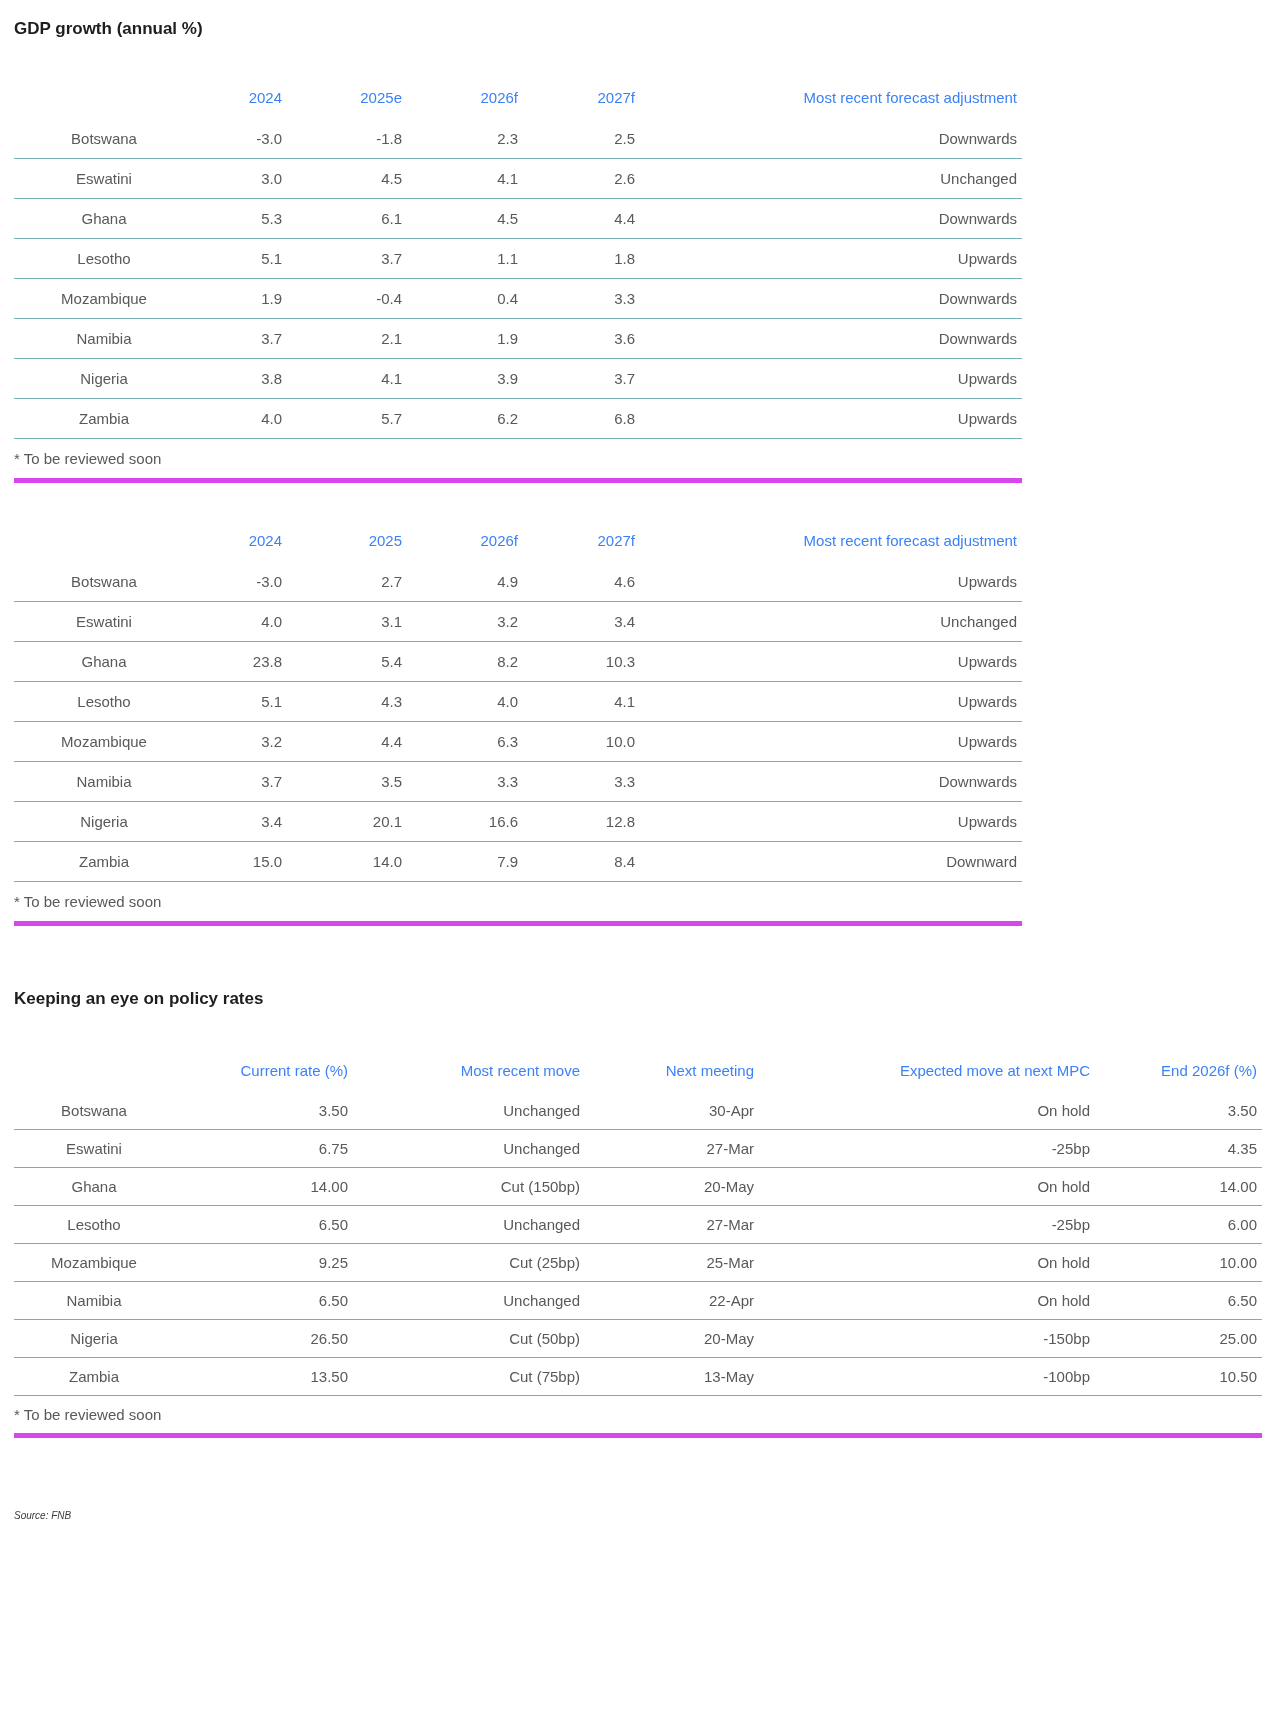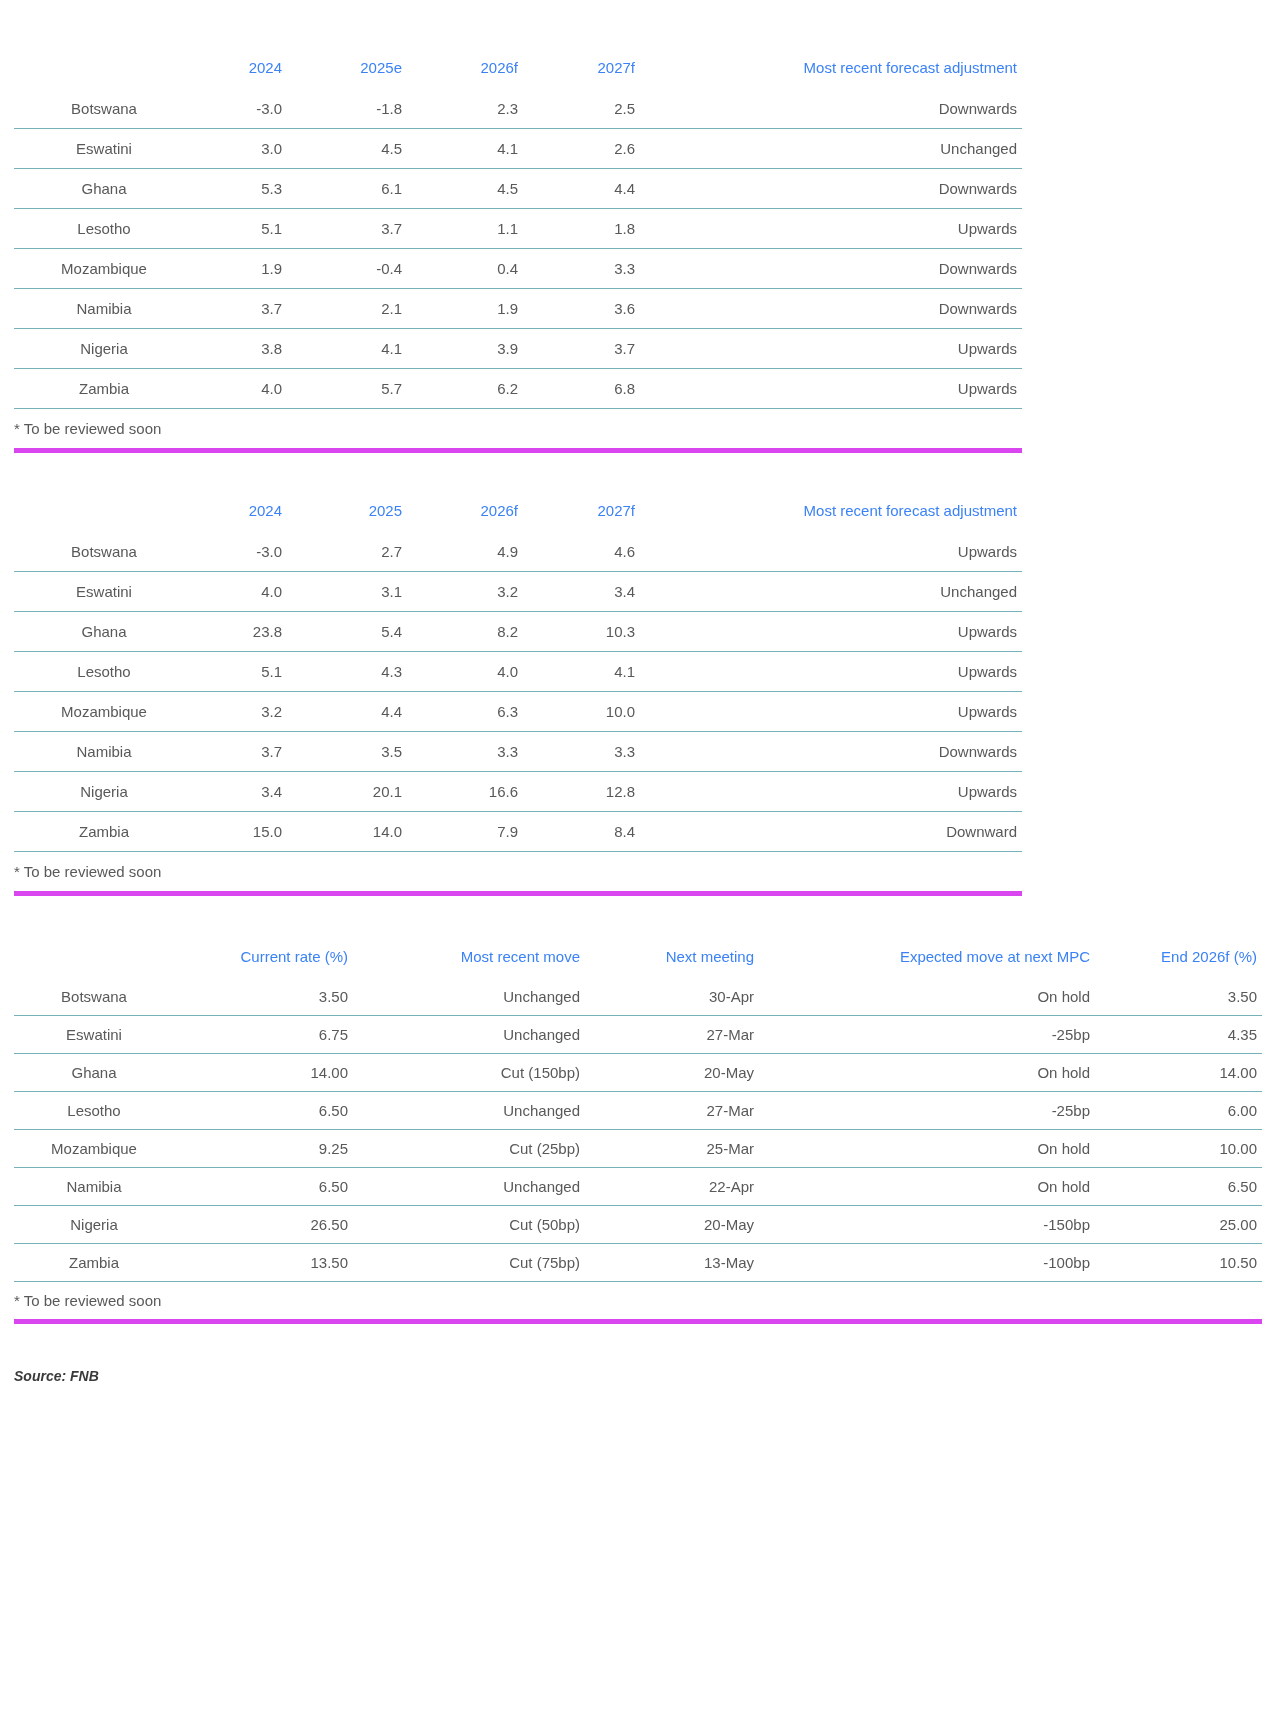--- a/index.html
+++ b/index.html
@@ -58,136 +58,136 @@
   table.t-wide td { height: 37px; }
   td:first-child { text-align: center; }
   td.last-col, th.last-col { padding-right: 5px; }
 
   tr.footnote-row td {
     text-align: left;
     border-bottom: 5px solid #d946ef;
   }
 
   .source-line {
-    margin-top: 44px;
-    font-size: 14px;
+    margin-top: 72px;
+    font-size: 10px;
     font-style: italic;
     color: #3a3a3a;
-    font-weight: bold;
   }
 </style>
 </head>
 <body>
+
+<section>
+  <h2 id="title-gdp" class="section-title">GDP growth (annual %)</h2>
+  <table class="t-narrow">
+    <colgroup>
+      <col style="width:180px">
+        <col style="width:88px">
+        <col style="width:120px">
+      <col style="width:116px">
+        <col style="width:117px">
+        <col style="width:387px">
+    </colgroup>
+  <thead>
+        <tr>
+          <th></th>
+          <th>2024</th>
+          <th>2025e</th>
+          <th>2026f</th>
+          <th>2027f</th>
+          <th class="last-col">Most recent forecast adjustment</th>
+        </tr>
+      </thead>
+      <tbody>
+        <tr>
+          <td>Botswana</td>
+          <td>-3.0</td>
+          <td>-1.8</td>
+          <td>2.3</td>
+          <td>2.5</td>
+          <td class="last-col">Downwards</td>
+        </tr>
+        <tr>
+          <td>Eswatini</td>
+          <td>3.0</td>
+          <td>4.5</td>
+          <td>4.1</td>
+          <td>2.6</td>
+          <td class="last-col">Unchanged</td>
+        </tr>
+        <tr>
+          <td>Ghana</td>
+          <td>5.3</td>
+          <td>6.1</td>
+          <td>4.5</td>
+          <td>4.4</td>
+          <td class="last-col">Downwards</td>
+        </tr>
+        <tr>
+          <td>Lesotho</td>
+          <td>5.1</td>
+          <td>3.7</td>
+          <td>1.1</td>
+          <td>1.8</td>
+          <td class="last-col">Upwards</td>
+        </tr>
+        <tr>
+          <td>Mozambique</td>
+          <td>1.9</td>
+          <td>-0.4</td>
+          <td>0.4</td>
+          <td>3.3</td>
+          <td class="last-col">Downwards</td>
+        </tr>
+        <tr>
+          <td>Namibia</td>
+          <td>3.7</td>
+          <td>2.1</td>
+          <td>1.9</td>
+          <td>3.6</td>
+          <td class="last-col">Downwards</td>
+        </tr>
+        <tr>
+          <td>Nigeria</td>
+          <td>3.8</td>
+          <td>4.1</td>
+          <td>3.9</td>
+          <td>3.7</td>
+          <td class="last-col">Upwards</td>
+        </tr>
+        <tr>
+          <td>Zambia</td>
+          <td>4.0</td>
+          <td>5.7</td>
+          <td>6.2</td>
+          <td>6.8</td>
+          <td class="last-col">Upwards</td>
+        </tr>
+        <tr class="footnote-row">
+          <td colspan="6">* To be reviewed soon</td>
+        </tr>
+      </tbody>
+    </table>
+</section>
 
 <section>
   <table class="t-narrow">
     <colgroup>
       <col style="width:180px">
         <col style="width:88px">
         <col style="width:120px">
       <col style="width:116px">
         <col style="width:117px">
         <col style="width:387px">
     </colgroup>
   <thead>
         <tr>
           <th></th>
           <th>2024</th>
-          <th>2025e</th>
-          <th>2026f</th>
-          <th>2027f</th>
-          <th class="last-col">Most recent forecast adjustment</th>
-        </tr>
-      </thead>
-      <tbody>
-        <tr>
-          <td>Botswana</td>
-          <td>-3.0</td>
-          <td>-1.8</td>
-          <td>2.3</td>
-          <td>2.5</td>
-          <td class="last-col">Downwards</td>
-        </tr>
-        <tr>
-          <td>Eswatini</td>
-          <td>3.0</td>
-          <td>4.5</td>
-          <td>4.1</td>
-          <td>2.6</td>
-          <td class="last-col">Unchanged</td>
-        </tr>
-        <tr>
-          <td>Ghana</td>
-          <td>5.3</td>
-          <td>6.1</td>
-          <td>4.5</td>
-          <td>4.4</td>
-          <td class="last-col">Downwards</td>
-        </tr>
-        <tr>
-          <td>Lesotho</td>
-          <td>5.1</td>
-          <td>3.7</td>
-          <td>1.1</td>
-          <td>1.8</td>
-          <td class="last-col">Upwards</td>
-        </tr>
-        <tr>
-          <td>Mozambique</td>
-          <td>1.9</td>
-          <td>-0.4</td>
-          <td>0.4</td>
-          <td>3.3</td>
-          <td class="last-col">Downwards</td>
-        </tr>
-        <tr>
-          <td>Namibia</td>
-          <td>3.7</td>
-          <td>2.1</td>
-          <td>1.9</td>
-          <td>3.6</td>
-          <td class="last-col">Downwards</td>
-        </tr>
-        <tr>
-          <td>Nigeria</td>
-          <td>3.8</td>
-          <td>4.1</td>
-          <td>3.9</td>
-          <td>3.7</td>
-          <td class="last-col">Upwards</td>
-        </tr>
-        <tr>
-          <td>Zambia</td>
-          <td>4.0</td>
-          <td>5.7</td>
-          <td>6.2</td>
-          <td>6.8</td>
-          <td class="last-col">Upwards</td>
-        </tr>
-        <tr class="footnote-row">
-          <td colspan="6">* To be reviewed soon</td>
-        </tr>
-      </tbody>
-    </table>
-</section>
-
-<section>
-  <table class="t-narrow">
-    <colgroup>
-      <col style="width:180px">
-        <col style="width:88px">
-        <col style="width:120px">
-      <col style="width:116px">
-        <col style="width:117px">
-        <col style="width:387px">
-    </colgroup>
-  <thead>
-        <tr>
-          <th></th>
-          <th>2024</th>
           <th>2025</th>
           <th>2026f</th>
           <th>2027f</th>
           <th class="last-col">Most recent forecast adjustment</th>
         </tr>
       </thead>
       <tbody>
         <tr>
           <td>Botswana</td>
           <td>-3.0</td>
@@ -253,20 +253,21 @@
           <td class="last-col">Downward</td>
         </tr>
         <tr class="footnote-row">
           <td colspan="6">* To be reviewed soon</td>
         </tr>
       </tbody>
     </table>
 </section>
 
 <section>
+  <h2 id="title-policy" class="section-title">Keeping an eye on policy rates</h2>
   <table class="t-wide">
     <colgroup>
       <col style="width:160px">
         <col style="width:174px">
         <col style="width:232px">
       <col style="width:174px">
         <col style="width:336px">
         <col style="width:172px">
     </colgroup>
   <thead>

